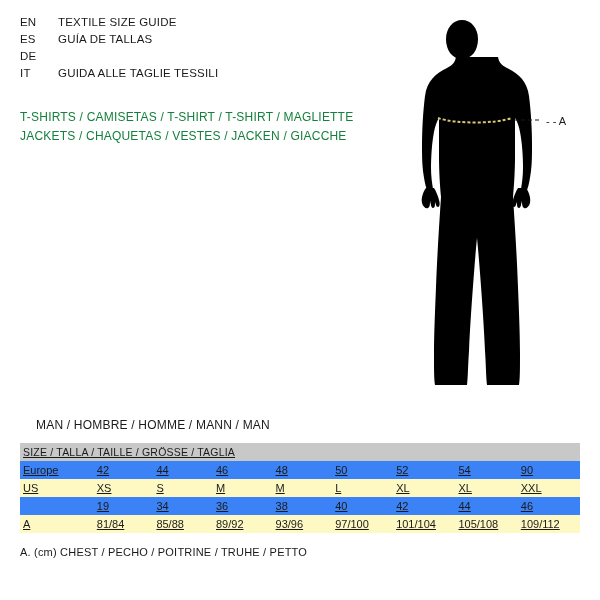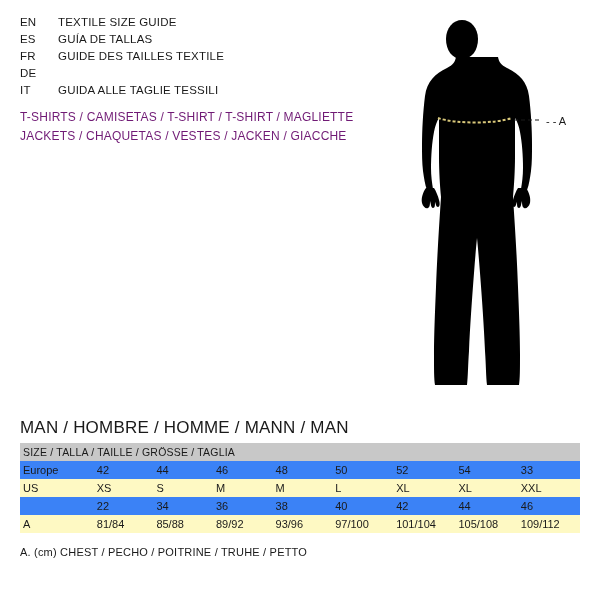--- a/index.html
+++ b/index.html
@@ -51,21 +51,21 @@
     position: absolute;
     top: 108px;
     left: 20px;
     width: 400px;
   }
   .cat-line {
     font-size: 12px;
     line-height: 19px;
     letter-spacing: 0.2px;
     white-space: nowrap;
-    color: #701a75;
+    color: #15803d;
   }
 
   
   .figure-wrap {
     position: absolute;
     top: 10px;
     left: 400px;
     width: 200px;
     height: 400px;
   }
@@ -77,34 +77,35 @@
     left: 146px;
     top: 105px;
     font-size: 11px;
     color: #1a1a1a;
   }
 
   
   .man-title {
     position: absolute;
     top: 418px;
-    left: 20px;
-    font-size: 17px;
+    left: 36px;
+    font-size: 12px;
     letter-spacing: 0.2px;
     color: #1a1a1a;
     white-space: nowrap;
   }
 
   table.size-table {
     position: absolute;
     top: 443px;
     left: 20px;
     width: 560px;
     border-collapse: collapse;
     font-size: 11px;
+    text-decoration: underline;
   }
   table.size-table td {
     padding: 0;
     height: 18px;
     vertical-align: middle;
     color: #1a1a1a;
     white-space: nowrap;
   }
   .row-head td {
     background: #c8c8c8;
@@ -145,24 +146,20 @@
 <div class="page">
 
   <div class="lang-block">
     <div class="lang-row">
       <span class="lang-code">EN</span>
       <span class="lang-text">TEXTILE SIZE GUIDE</span>
     </div>
     <div class="lang-row">
       <span class="lang-code">ES</span>
       <span class="lang-text">GUÍA DE TALLAS</span>
-    </div>
-    <div class="lang-row">
-      <span class="lang-code">FR</span>
-      <span class="lang-text">GUIDE DES TAILLES TEXTILE</span>
     </div>
     <div class="lang-row">
       <span class="lang-code">DE</span>
     </div>
     <div class="lang-row">
       <span class="lang-code">IT</span>
       <span class="lang-text">GUIDA ALLE TAGLIE TESSILI</span>
     </div>
   </div>
 
@@ -236,36 +233,36 @@
       </tr>
       <tr class="row-alt">
         <td class="c-label">Europe</td>
         <td class="c-val">42</td>
         <td class="c-val">44</td>
         <td class="c-val">46</td>
         <td class="c-val">48</td>
         <td class="c-val">50</td>
         <td class="c-val">52</td>
         <td class="c-val">54</td>
-        <td class="c-val">33</td>
+        <td class="c-val">90</td>
       </tr>
       <tr class="row-plain">
         <td class="c-label">US</td>
         <td class="c-val">XS</td>
         <td class="c-val">S</td>
         <td class="c-val">M</td>
         <td class="c-val">M</td>
         <td class="c-val">L</td>
         <td class="c-val">XL</td>
         <td class="c-val">XL</td>
         <td class="c-val">XXL</td>
       </tr>
       <tr class="row-alt">
         <td class="c-label"></td>
-        <td class="c-val">22</td>
+        <td class="c-val">19</td>
         <td class="c-val">34</td>
         <td class="c-val">36</td>
         <td class="c-val">38</td>
         <td class="c-val">40</td>
         <td class="c-val">42</td>
         <td class="c-val">44</td>
         <td class="c-val">46</td>
       </tr>
       <tr class="row-plain">
         <td class="c-label">A</td>

